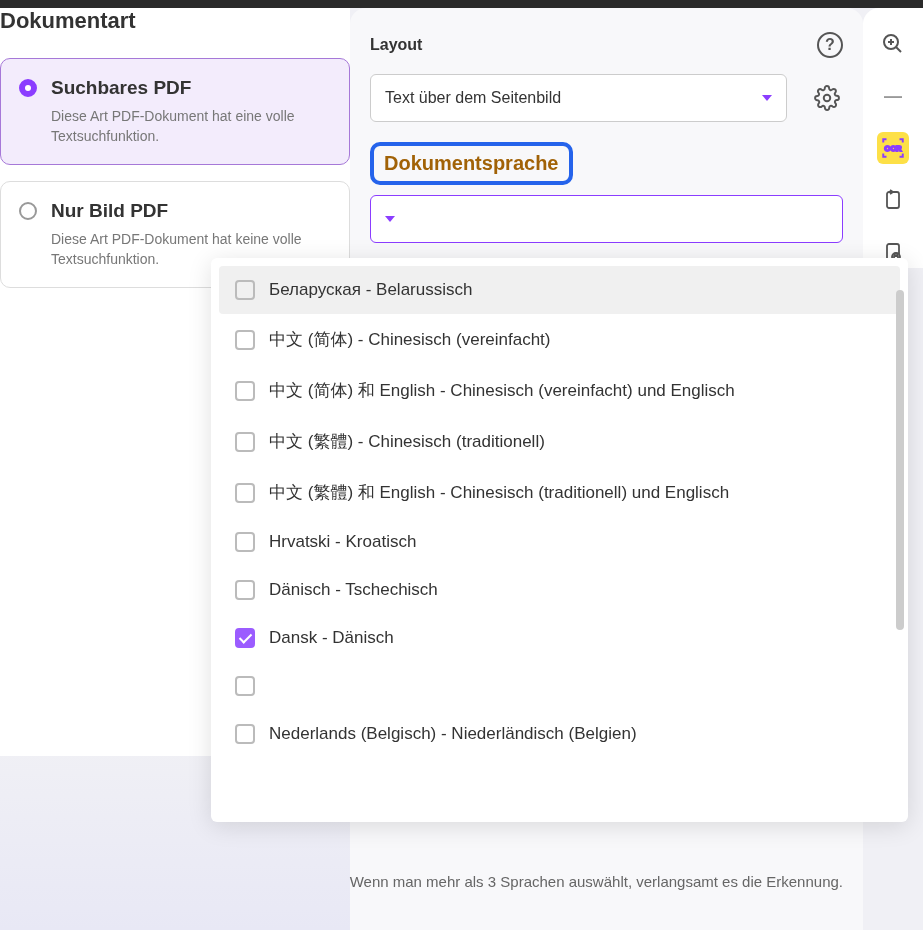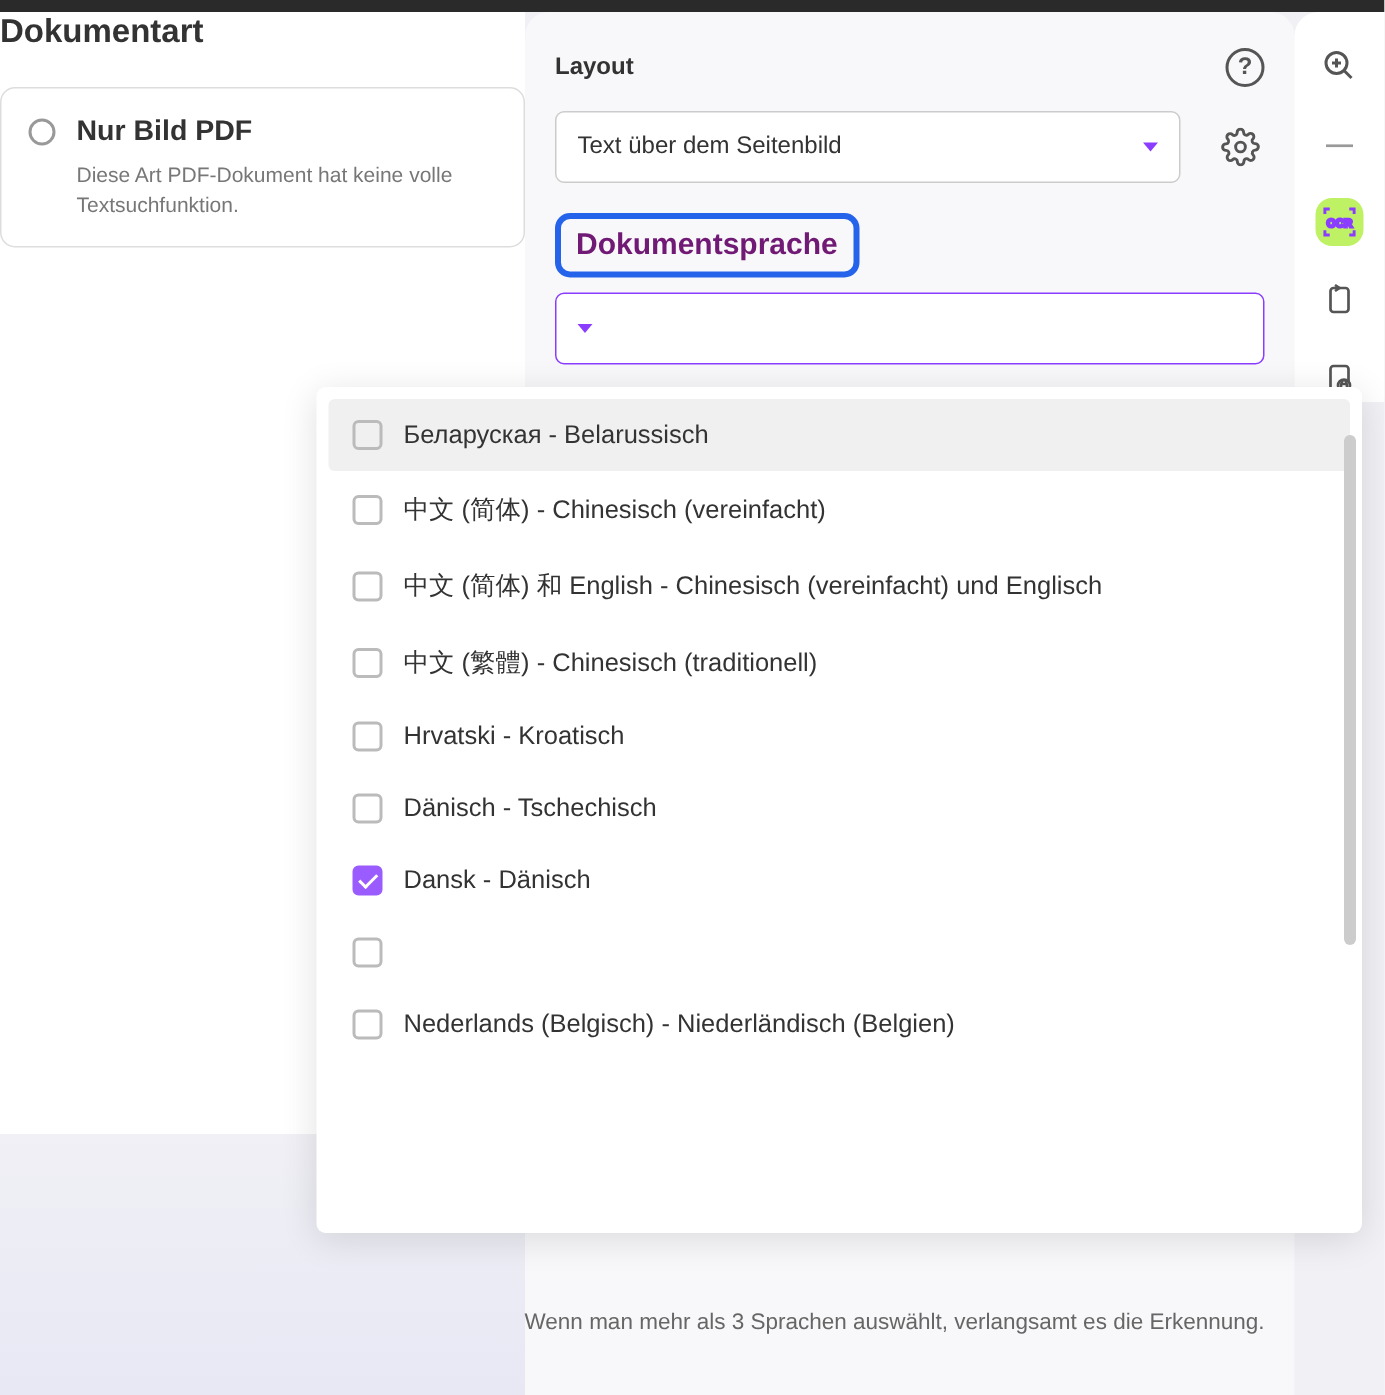--- a/index.html
+++ b/index.html
@@ -19,44 +19,51 @@
 .right-panel { flex: 1; padding: 24px 20px; background: #f8f8fa; position: relative; border-radius: 16px 16px 0 0; margin-right: 60px; }
 .row-head { display: flex; justify-content: space-between; align-items: center; margin-bottom: 16px; }
 .section-title { font-size: 16px; font-weight: 600; color: #333; }
 .help-btn { width: 26px; height: 26px; border: 2px solid #555; border-radius: 50%; display: flex; align-items: center; justify-content: center; font-size: 16px; font-weight: 600; color: #555; cursor: pointer; }
 .select-row { display: flex; gap: 24px; align-items: center; margin-bottom: 20px; }
 .select { flex: 1; height: 48px; border: 1px solid #ccc; border-radius: 6px; background: #fff; display: flex; align-items: center; justify-content: space-between; padding: 0 14px; cursor: pointer; font-size: 16px; color: #333; }
 .select.open { border-color: #8b3dff; }
 .caret { width: 0; height: 0; border-left: 5px solid transparent; border-right: 5px solid transparent; border-top: 6px solid #8b3dff; }
 .gear-btn { width: 32px; height: 32px; display: flex; align-items: center; justify-content: center; cursor: pointer; }
 .highlight-label { display: inline-block; border: 4px solid #2563eb; border-radius: 10px; padding: 6px 10px; margin-bottom: 10px; }
-.highlight-label span { font-size: 20px; font-weight: 600; color: #701a75; }
+.highlight-label span { font-size: 20px; font-weight: 600; color: #a16207; }
 .dropdown { position: absolute; top: 258px; left: 211px; width: 697px; height: 564px; background: #fff; border-radius: 6px; box-shadow: 0 4px 24px rgba(0,0,0,0.12); overflow: hidden; z-index: 10; }
 .dropdown-inner { height: 100%; overflow-y: auto; padding: 8px; }
 .dropdown-item { display: flex; align-items: center; gap: 14px; padding: 14px 16px; cursor: pointer; border-radius: 4px; font-size: 17px; color: #333; }
 .dropdown-item.hover { background: #f0f0f0; }
 .checkbox { width: 20px; height: 20px; border: 2px solid #bbb; border-radius: 4px; flex-shrink: 0; position: relative; }
 .checkbox.checked { background: #9b5cff; border-color: #9b5cff; }
 .checkbox.checked::after { content: ''; position: absolute; left: 5px; top: 1px; width: 5px; height: 10px; border: solid #fff; border-width: 0 2px 2px 0; transform: rotate(45deg); }
 .scrollbar { position: absolute; right: 4px; top: 32px; width: 8px; height: 340px; background: #ccc; border-radius: 4px; }
 .side-toolbar { position: absolute; right: 0; top: 8px; width: 60px; background: #fff; display: flex; flex-direction: column; align-items: center; gap: 20px; padding-top: 20px; border-radius: 16px 0 0 0; height: 260px; }
 .side-icon { width: 32px; height: 32px; display: flex; align-items: center; justify-content: center; cursor: pointer; color: #666; border-radius: 6px; }
-.side-icon.active { background: #bef264; color: #8b3dff; border-radius: 11px; }
+.side-icon.active { background: #fde047; color: #8b3dff; }
 .side-icon.min { font-size: 18px; font-weight: bold; color: #999; }
 .footer-note { position: absolute; bottom: 40px; right: 80px; font-size: 15px; color: #666; padding-left: 18px; }
 .bgfade { position: absolute; bottom: 0; left: 0; width: 350px; height: 180px; background: linear-gradient(180deg, #f0f0f5 0%, #e8e8f5 100%); z-index: -1; }
 </style>
 </head>
 <body>
 
 <div class="topbar"></div>
 <div class="main">
   <div class="left-panel">
     <div class="left-title">Dokumentart</div>
     <div id="doc-types">
+        <div class="doc-type-card selected">
+    <div class="radio checked"></div>
+    <div class="card-content">
+      <div class="card-title">Suchbares PDF</div>
+      <div class="card-desc">Diese Art PDF-Dokument hat eine volle Textsuchfunktion.</div>
+    </div>
+        </div>
         <div class="doc-type-card">
     <div class="radio "></div>
     <div class="card-content">
       <div class="card-title">Nur Bild PDF</div>
       <div class="card-desc">Diese Art PDF-Dokument hat keine volle Textsuchfunktion.</div>
     </div>
         </div>
       </div>
   </div>
   <div class="right-panel">
@@ -132,20 +139,24 @@
       <div class="dropdown-item">
     <div class="checkbox "></div>
     <span>中文 (简体) 和 English - Chinesisch (vereinfacht) und Englisch</span>
       </div>
       <div class="dropdown-item">
     <div class="checkbox "></div>
     <span>中文 (繁體) - Chinesisch (traditionell)</span>
       </div>
       <div class="dropdown-item">
     <div class="checkbox "></div>
+    <span>中文 (繁體) 和 English - Chinesisch (traditionell) und Englisch</span>
+      </div>
+      <div class="dropdown-item">
+    <div class="checkbox "></div>
     <span>Hrvatski - Kroatisch</span>
       </div>
       <div class="dropdown-item">
     <div class="checkbox "></div>
     <span>Dänisch - Tschechisch</span>
       </div>
       <div class="dropdown-item">
     <div class="checkbox checked"></div>
     <span>Dansk - Dänisch</span>
       </div>

